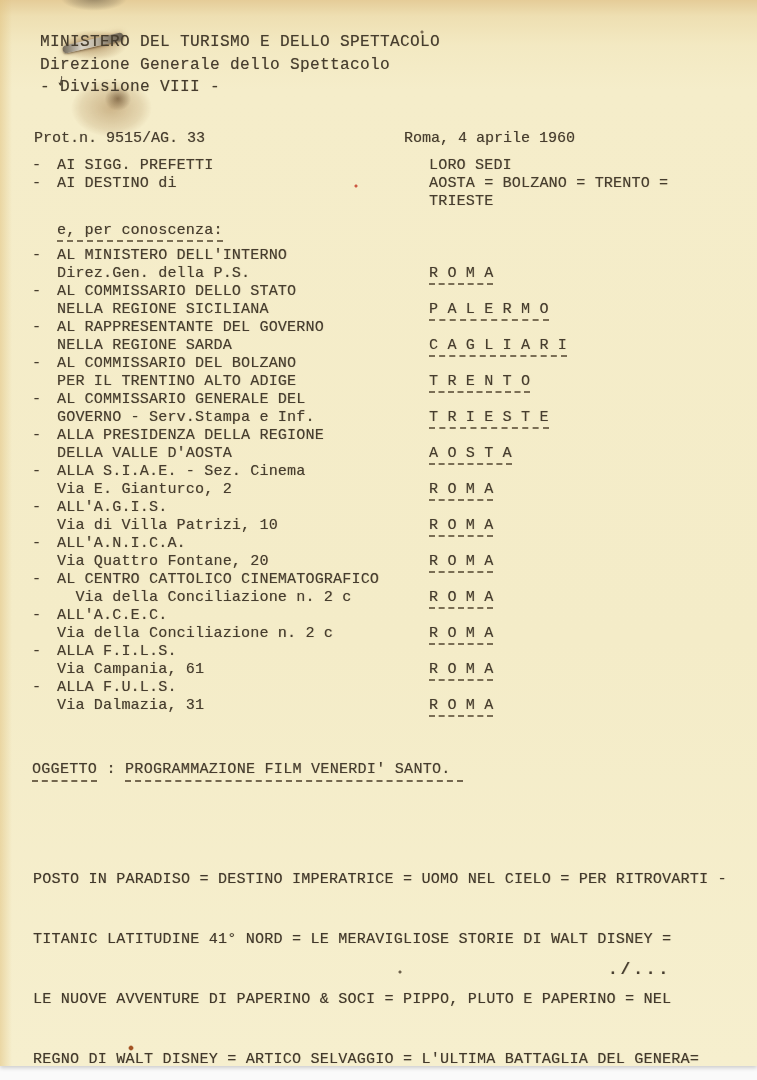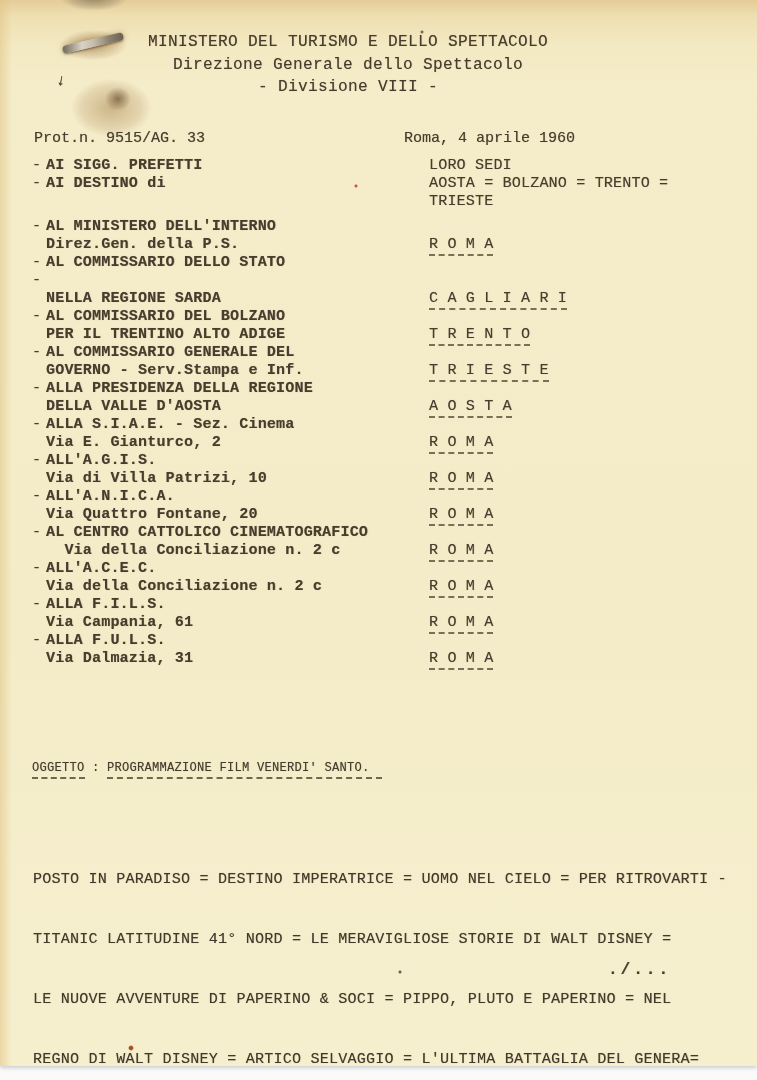--- a/index.html
+++ b/index.html
@@ -19,38 +19,38 @@
       radial-gradient(circle 3px at 131px 1048px, rgba(158,74,26,0.95) 0 1.6px, transparent 3px),
       radial-gradient(circle 2px at 400px 972px, rgba(85,72,52,0.85) 0 1px, transparent 2px),
       radial-gradient(circle 2px at 422px 32px, rgba(95,80,58,0.8) 0 1px, transparent 2px),
       radial-gradient(circle 2px at 356px 186px, rgba(196,62,42,0.85) 0 1px, transparent 2px),
       linear-gradient(90deg, rgba(225,195,130,0.55) 0px, rgba(225,195,130,0) 12px),
       linear-gradient(180deg, #e5cc98 0px, #eedfb2 16px, #f3e9c2 45px, #f5edca 90px, #f4ecc8 60%, #f6efce 100%);
     box-shadow:0 2px 4px rgba(0,0,0,0.18);
   }
   .abs { position:absolute; white-space:pre;margin-top:28px; }
   
-  .header { position:absolute; top:31px; left:40px; width:616px; text-align:center;
+  .header { position:absolute; top:31px; left:40px; width:616px; text-align:left;
             font-size:16px; line-height:22.5px; letter-spacing:0.4px; }
   
   .prot { top:102px; left:34px; font-size:15px; }
   .date { top:102px; left:404px; font-size:15px;font-family:Liberation Mono, monospace; }
   
   .recipients { position:absolute; top:157px; left:32px; width:710px; font-size:15px; letter-spacing:0.2px; }
   .row { position:relative; height:18px; white-space:pre; }
   .row .dash { position:absolute; left:0; }
-  .row .lt   { position:absolute; left:14px;font-weight:bold; }
+  .row .lt   { position:absolute; left:25px; }
   .row .rt   { position:absolute; left:397px; display:inline-block; padding-bottom:1px; }
   .rt.u { border-bottom:2px dashed rgba(82,68,46,0.75);font-family:Liberation Mono, monospace; }
   .rt.u:empty, .rt:empty { border-bottom:none; }
   .cc-row { margin-top:11px; }
   .cc-row .lt { border-bottom:2px dashed rgba(82,68,46,0.75); padding-bottom:1px; }
   .after-cc { margin-top:7px; }
   
-  .subject { top:733px; left:32px; font-size:12px; letter-spacing:0.3px; }
+  .subject { top:733px; left:32px; font-size:15px; letter-spacing:0.3px; }
   .ul-d { border-bottom:2px dashed rgba(82,68,46,0.8); padding-bottom:2px; }
   .subject .tail { padding-right:12px; }
   
   .para { position:absolute; top:762px; left:34px; width:690px; font-size:15px; line-height:20px; letter-spacing:0.2px; }
   .para .indent { padding-left:70px; }
   .films { position:absolute; top:830px; left:33px; width:700px; font-size:15px; line-height:20px;
            letter-spacing:0.25px; white-space:pre; color:#42392b; }
   .cont { top:933px; left:608px; font-size:16px; letter-spacing:3px; font-weight:bold; }
   
   .corner-smudge { position:absolute; top:-8px; left:55px; width:78px; height:30px;
@@ -89,25 +89,27 @@
   </div>
 
   <div class="abs prot">Prot.n. 9515/AG. 33</div>
   <div class="abs date">Roma, 4 aprile 1960</div>
 
   <div class="recipients">
     <div class="row"><span class="dash">-</span><span class="lt">AI SIGG. PREFETTI</span><span class="rt">LORO SEDI</span></div>
     <div class="row"><span class="dash">-</span><span class="lt">AI DESTINO di</span><span class="rt">AOSTA = BOLZANO = TRENTO =</span></div>
     <div class="row"><span class="dash"></span><span class="lt"></span><span class="rt">TRIESTE</span></div>
 
+    <div class="row cc-row"><span class="lt">e, per conoscenza:</span></div>
 
     <div class="row after-cc"><span class="dash">-</span><span class="lt">AL MINISTERO DELL'INTERNO</span></div>
     <div class="row"><span class="dash"></span><span class="lt">Direz.Gen. della P.S.</span><span class="rt u">R O M A</span></div>
     <div class="row"><span class="dash">-</span><span class="lt">AL COMMISSARIO DELLO STATO</span></div>
-    <div class="row"><span class="dash">-</span></div>
+    <div class="row"><span class="dash"></span><span class="lt">NELLA REGIONE SICILIANA</span><span class="rt u">P A L E R M O</span></div>
+    <div class="row"><span class="dash">-</span><span class="lt">AL RAPPRESENTANTE DEL GOVERNO</span></div>
     <div class="row"><span class="dash"></span><span class="lt">NELLA REGIONE SARDA</span><span class="rt u">C A G L I A R I</span></div>
     <div class="row"><span class="dash">-</span><span class="lt">AL COMMISSARIO DEL BOLZANO</span></div>
     <div class="row"><span class="dash"></span><span class="lt">PER IL TRENTINO ALTO ADIGE</span><span class="rt u">T R E N T O</span></div>
     <div class="row"><span class="dash">-</span><span class="lt">AL COMMISSARIO GENERALE DEL</span></div>
     <div class="row"><span class="dash"></span><span class="lt">GOVERNO - Serv.Stampa e Inf.</span><span class="rt u">T R I E S T E</span></div>
     <div class="row"><span class="dash">-</span><span class="lt">ALLA PRESIDENZA DELLA REGIONE</span></div>
     <div class="row"><span class="dash"></span><span class="lt">DELLA VALLE D'AOSTA</span><span class="rt u">A O S T A</span></div>
     <div class="row"><span class="dash">-</span><span class="lt">ALLA S.I.A.E. - Sez. Cinema</span></div>
     <div class="row"><span class="dash"></span><span class="lt">Via E. Gianturco, 2</span><span class="rt u">R O M A</span></div>
     <div class="row"><span class="dash">-</span><span class="lt">ALL'A.G.I.S.</span></div>

